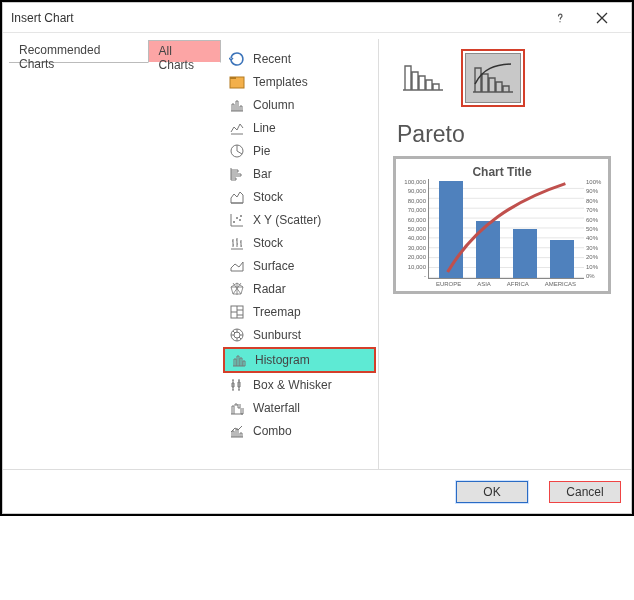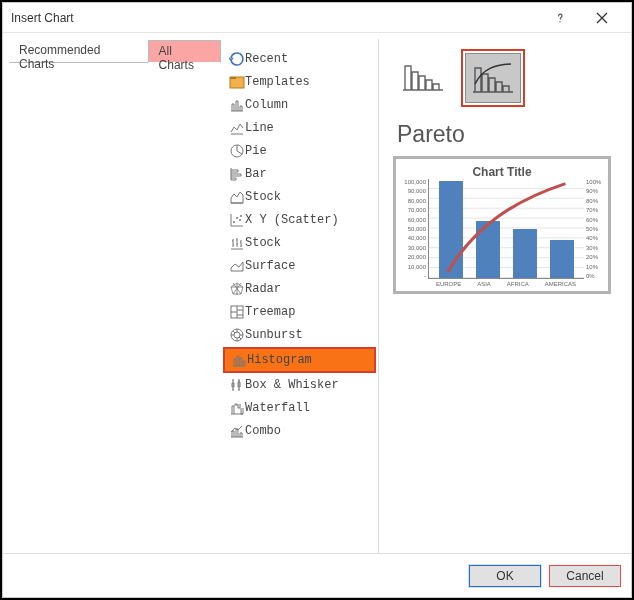--- a/index.html
+++ b/index.html
@@ -1,30 +1,30 @@
 <!DOCTYPE html>
 <html><head>
 <meta charset="utf-8">
 <style>
   * { box-sizing: border-box; }
   body { margin:0; padding:0; background:#fff; font-family:"Segoe UI",Tahoma,sans-serif; font-size:12px; color:#333; }
-  .outer { width:634px; height:600px; border:2px solid #000; }
+  .outer { width:634px; height:516px; border:2px solid #000; }
   .dialog { width:100%; height:100%; border:1px solid #ccc; display:flex; flex-direction:column; background:#fff; }
   .titlebar { display:flex; align-items:center; height:30px; padding:0 8px; border-bottom:1px solid #e5e5e5; }
   .titlebar span { flex:1; font-size:12px; }
   .tbbtn { width:42px; height:24px; display:flex; align-items:center; justify-content:center; color:#555; }
   .tbbtn svg { width:12px; height:12px; }
   .body { flex:1; display:flex; flex-direction:row; padding:6px 6px 0 6px; }
   .tabs { display:flex; border-bottom:1px solid #bbb; height:24px; }
   .tab { padding:3px 10px 4px 10px; font-size:12px; color:#444; position:relative; top:1px; cursor:default; }
   .tab.active { border:1px solid #bbb; border-bottom:1px solid #fff; background:#fca5a5; }
   .content { flex:1; display:flex; }
   .sidebar { width:158px; border-right:1px solid #ddd; padding:8px 2px; overflow:hidden; }
-  .side-item { display:flex; align-items:center; height:22px; padding:0 6px; color:#444;font-family:Liberation Mono, monospace; }
-  .side-item.selected { background:#f97316; }
+  .side-item { display:flex; align-items:center; height:22px; padding:0 6px; gap:8px; color:#444; }
+  .side-item.selected { background:#5eead4; }
   .hl-red { border:2px solid #d43f2a; }
   .sidewrap { margin:1px 0; }
   .side-icon { width:16px; height:16px; display:flex; align-items:center; justify-content:center; flex-shrink:0; }
   .side-icon svg { width:16px; height:16px; }
   .main { flex:1; padding:10px 14px; }
   .subtype-row { display:flex; gap:8px; }
   .subtype { width:56px; height:50px; display:flex; align-items:center; justify-content:center; background:#fff; border:1px solid transparent; }
   .subtype svg { width:44px; height:36px; stroke:#555; fill:none; }
   .subtype.selected { background:#c8c8c8; border:1px solid #8a8a8a; }
   .subtype-wrap { padding:2px; }
@@ -34,21 +34,21 @@
   .prev-body { display:flex; align-items:stretch; height:100px; }
   .yaxis, .yaxis2 { display:flex; flex-direction:column; justify-content:space-between; font-size:6px; color:#666; }
   .yaxis { width:26px; text-align:right; padding-right:2px; }
   .yaxis2 { width:18px; text-align:left; padding-left:2px; }
   .plot { flex:1; position:relative; border-left:1px solid #888; border-bottom:1px solid #888; }
   .grid { position:absolute; inset:0; background: linear-gradient(to top,#e5e5e5 1px,transparent 1px); background-size:100% 10%; }
   .bars { position:absolute; inset:0; display:flex; align-items:flex-end; justify-content:space-around; padding:0 4px; }
   .bar { width:24px; background:#4f81bd; }
   .curve { position:absolute; inset:0; }
   .xaxis { display:flex; margin-left:26px; margin-right:18px; justify-content:space-around; font-size:6px; color:#666; padding-top:2px; }
-  .footer { height:44px; border-top:1px solid #ddd; display:flex; align-items:center; justify-content:flex-end; padding:11px 10px; gap:8px; }
+  .footer { height:44px; border-top:1px solid #ddd; display:flex; align-items:center; justify-content:flex-end; padding:11px 10px; gap:21px; }
   .btn { width:72px; height:22px; border:1px solid #ef4444; background:#e1e1e1; font-size:12px; color:#333; }
   .btn.primary { border:1px solid #2a6bc4; box-shadow:0 0 0 1px #cfe3ff; }
 </style>
 </head>
 <body>
 
 <div class="outer">
 <div class="dialog">
 
   <div class="titlebar">

